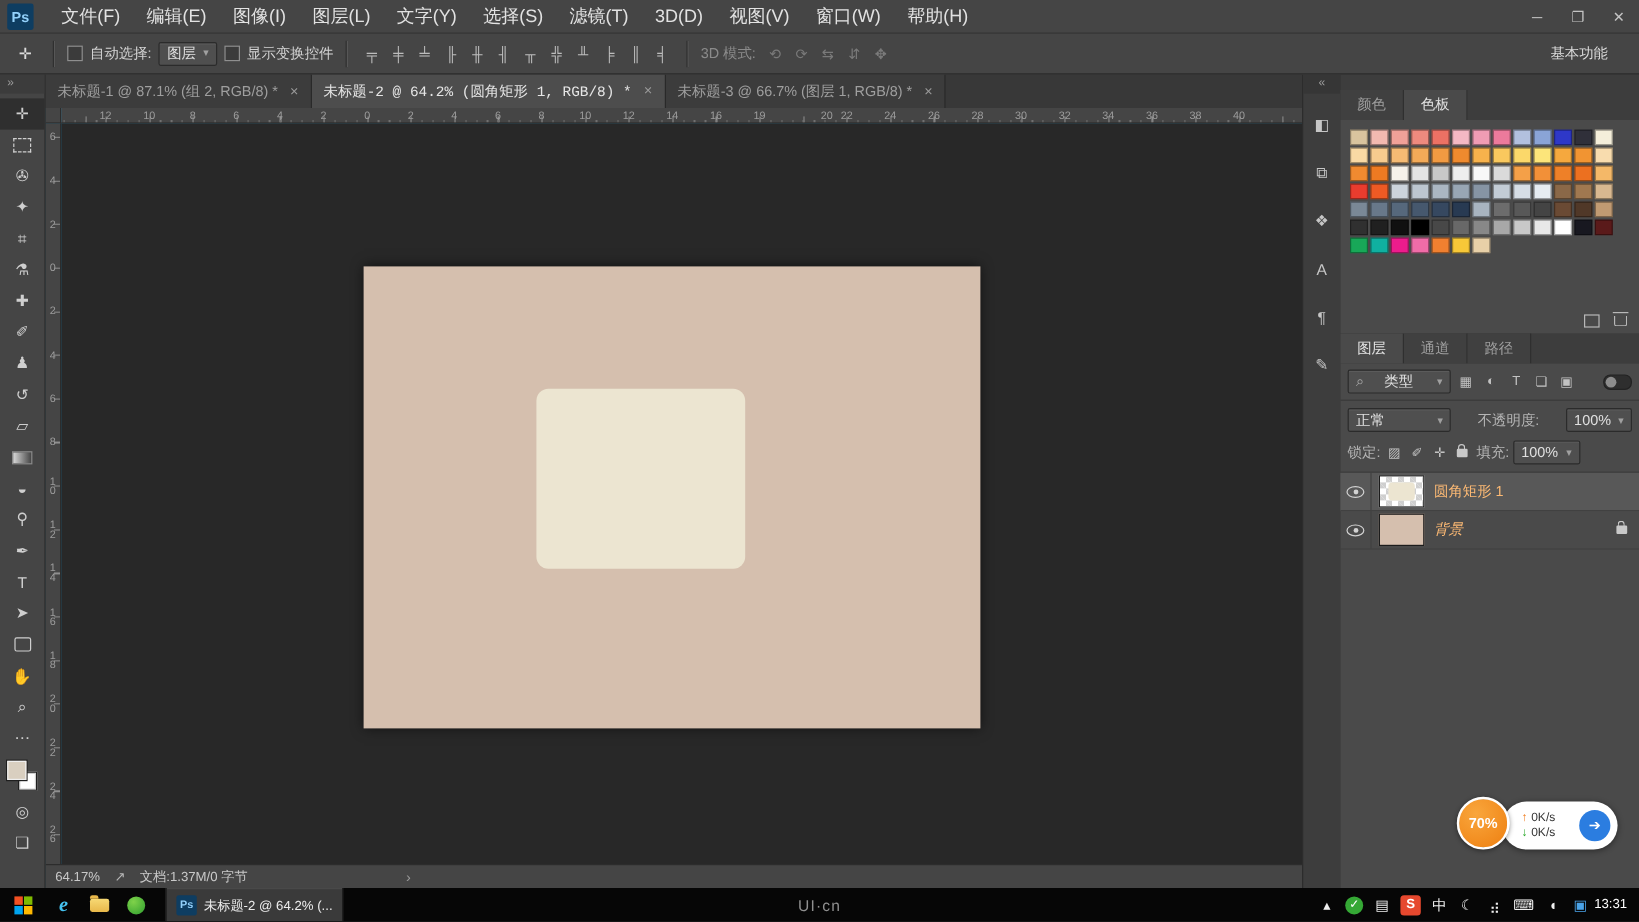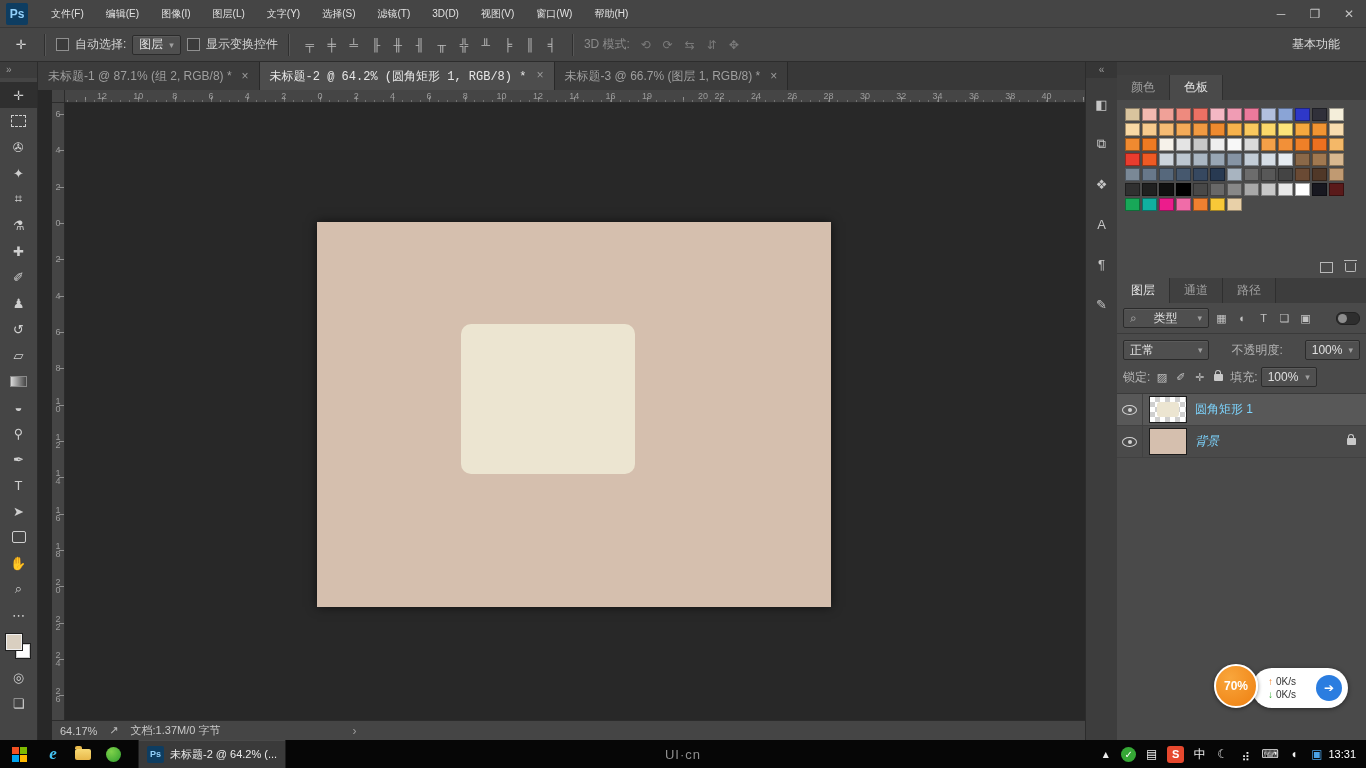--- a/index.html
+++ b/index.html
@@ -5,21 +5,21 @@
   html,body{margin:0;padding:0;background:#111;}
   .app{position:relative;width:1366px;height:768px;background:#282828;overflow:hidden;
        font-family:"Liberation Sans","DejaVu Sans",sans-serif;color:#d6d6d6;font-size:12px;}
 
   
   .menubar{position:absolute;left:0;top:0;width:1366px;height:28px;background:#454545;
            display:flex;align-items:center;border-bottom:1px solid #373737;box-sizing:border-box;z-index:6;}
   .ps-logo{width:22px;height:22px;margin:0 12px 0 6px;background:#0e3d61;color:#93d1fb;font-weight:bold;
            font-size:12px;display:flex;align-items:center;justify-content:center;border-radius:2px;flex:0 0 auto;}
   .menus{display:flex;}
-  .menu-item{padding:0 11px;line-height:28px;font-size:10px;color:#e2e2e2;white-space:nowrap;}
+  .menu-item{padding:0 11px;line-height:28px;font-size:15px;color:#e2e2e2;white-space:nowrap;}
   .win-controls{margin-left:auto;display:flex;}
   .win-controls div{width:34px;text-align:center;line-height:28px;color:#c4c4c4;font-size:12px;}
 
   
   .optionsbar{position:absolute;left:0;top:28px;width:1366px;height:34px;background:#454545;display:flex;
               align-items:center;gap:6px;padding-left:8px;border-bottom:1px solid #2d2d2d;box-sizing:border-box;z-index:5;}
   .opt-tool{width:26px;height:24px;display:flex;align-items:center;justify-content:center;color:#dcdcdc;font-size:13px;}
   .vsep{width:1px;height:22px;background:#2f2f2f;border-right:1px solid #575757;margin:0 4px;}
   .checkbox{width:11px;height:11px;border:1px solid #8f8f8f;background:#3b3b3b;flex:0 0 auto;}
   .opt-label{font-size:12px;color:#d2d2d2;white-space:nowrap;}
@@ -50,21 +50,21 @@
 
   
   .tabbar{position:absolute;left:38px;top:62px;width:1047px;height:28px;background:#383838;display:flex;z-index:3;}
   .doc-tab{height:28px;display:flex;align-items:center;padding:0 10px;background:#3c3c3c;border-right:1px solid #292929;
            color:#9f9f9f;font-size:12px;white-space:nowrap;box-sizing:border-box;}
   .doc-tab.active{background:#4d4d4d;color:#e6e6e6;font-family:Liberation Mono, monospace;}
   .tab-title{white-space:nowrap;}
   .tab-close{margin-left:10px;color:#9a9a9a;font-size:12px;}
 
   
-  .docwindow{position:absolute;left:38px;top:90px;width:1047px;height:650px;background:#0ea5e9;z-index:2;margin-left:14px;}
+  .docwindow{position:absolute;left:38px;top:90px;width:1047px;height:650px;background:#0ea5e9;z-index:2;}
   .ruler-corner{position:absolute;left:0;top:0;width:13px;height:13px;background:#454545;
                 border-right:1px solid #2c2c2c;border-bottom:1px solid #2c2c2c;box-sizing:border-box;}
   .hruler{position:absolute;left:13px;top:0;right:0;height:13px;background:#454545;border-bottom:1px solid #2c2c2c;box-sizing:border-box;overflow:hidden;}
   .hruler::before{content:"";position:absolute;left:0;bottom:0;width:100%;height:5px;
                   background:repeating-linear-gradient(to right,#8f8f8f 0 1px,transparent 1px 36.33px);background-position:37px 0;}
   .hruler::after{content:"";position:absolute;left:0;bottom:0;width:100%;height:2px;
                  background:repeating-linear-gradient(to right,#707070 0 1px,transparent 1px 9.08px);background-position:37px 0;}
   .hlabel{position:absolute;top:1px;transform:translateX(-50%);font-size:9px;color:#9c9c9c;}
   .vruler{position:absolute;left:0;top:13px;width:13px;bottom:20px;background:#454545;border-right:1px solid #2c2c2c;box-sizing:border-box;overflow:hidden;}
   .vruler::before{content:"";position:absolute;top:0;right:0;height:100%;width:5px;
@@ -119,21 +119,21 @@
   .layer-row{display:flex;align-items:center;height:31px;border-bottom:1px solid #414141;padding-right:10px;}
   .layer-row.selected{background:#585858;}
   .eye-box{width:26px;height:100%;display:flex;align-items:center;justify-content:center;border-right:1px solid #414141;box-sizing:border-box;}
   .eye-icon{width:13px;height:8px;border:1px solid #d2d2d2;border-radius:50%;position:relative;}
   .eye-icon::after{content:"";position:absolute;left:50%;top:50%;transform:translate(-50%,-50%);width:4px;height:4px;border-radius:50%;background:#d2d2d2;}
   .layer-thumb{width:36px;height:25px;margin:0 8px 0 6px;border:1px solid #1c1c1c;position:relative;flex:0 0 auto;background:#fff;}
   .layer-thumb.checker{background:
       linear-gradient(45deg,#cfcfcf 25%,transparent 25%,transparent 75%,#cfcfcf 75%) 0 0/10px 10px,
       linear-gradient(45deg,#cfcfcf 25%,transparent 25%,transparent 75%,#cfcfcf 75%) 5px 5px/10px 10px,#fff;}
   .thumb-shape{position:absolute;left:7px;top:5px;right:7px;bottom:5px;border-radius:3px;}
-  .layer-name{font-size:12px;color:#7dd3fc;flex:1;white-space:nowrap;}
+  .layer-name{font-size:12px;color:#fdba74;flex:1;white-space:nowrap;}
   .bg-name{font-style:italic;}
   .layer-row .lock-glyph{margin-left:auto;flex:0 0 auto;}
 
   
   .dl-widget{position:absolute;left:1212px;top:662px;width:150px;height:52px;z-index:9;}
   .dl-pill{position:absolute;left:40px;top:6px;width:96px;height:40px;background:#fff;border-radius:20px;
            box-shadow:0 1px 5px rgba(0,0,0,.45);display:flex;align-items:center;}
   .dl-speeds{margin-left:16px;font-size:10px;color:#333;line-height:13px;}
   .dl-row{display:flex;align-items:center;gap:3px;}
   .up-arrow{color:#f07818;font-weight:bold;font-size:10px;}

